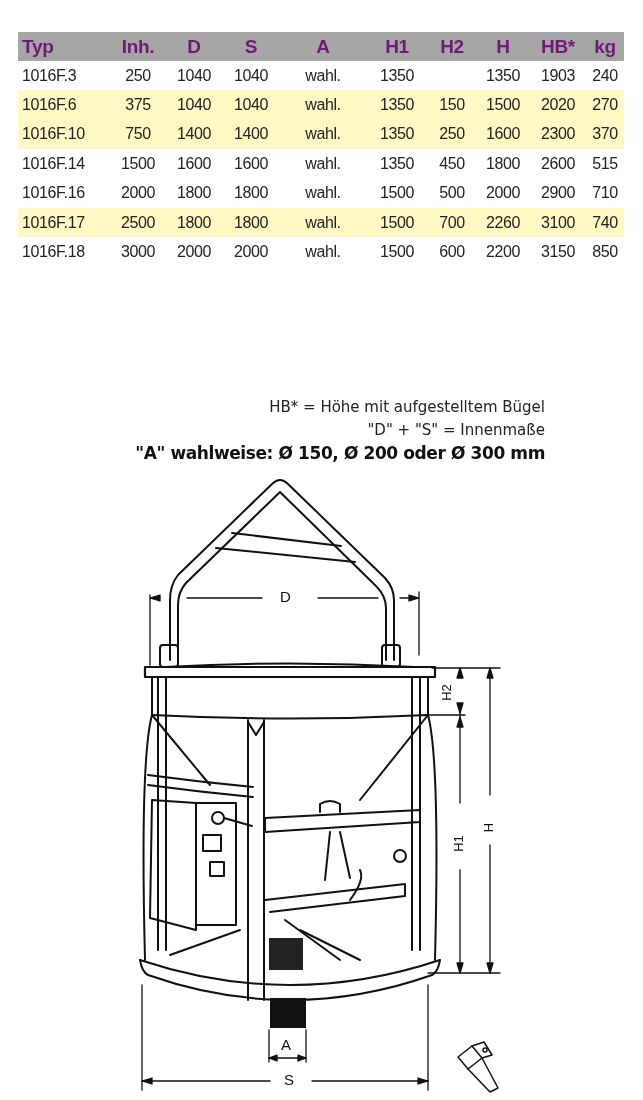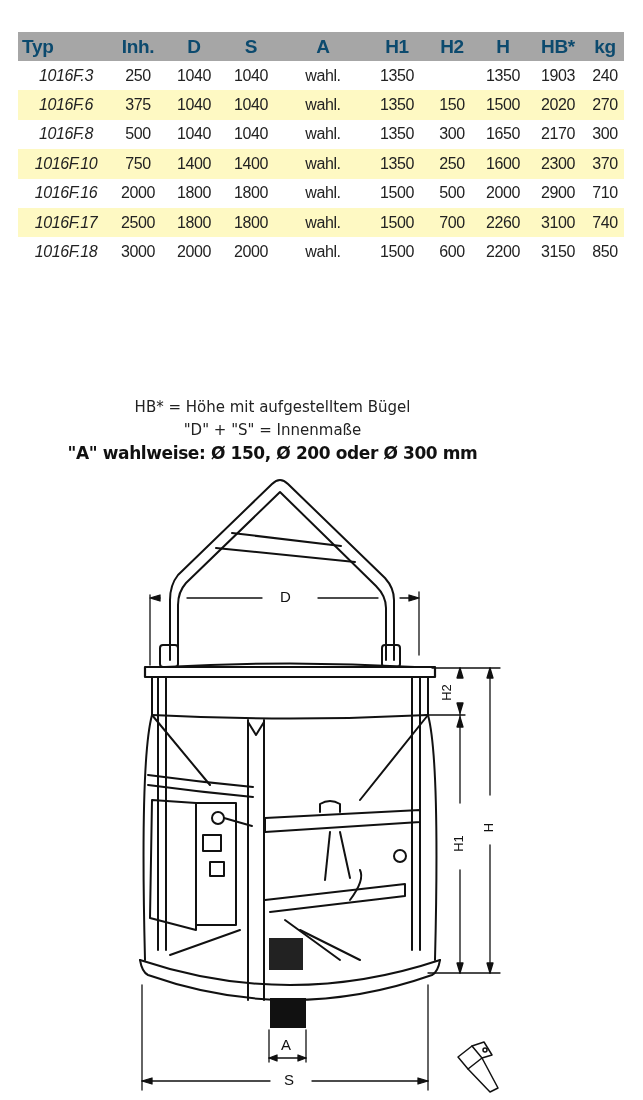--- a/index.html
+++ b/index.html
@@ -1,28 +1,28 @@
 <!DOCTYPE html>
 <html><head>
 <meta charset="utf-8">
 <style>
   html, body { margin: 0; padding: 0; background: #ffffff; }
   body { width: 643px; height: 1100px; position: relative; overflow: hidden;
          font-family: "Liberation Sans", sans-serif; color: #1a1a1a; }
   .spec-table { position: absolute; left: 18px; top: 32px; width: 606px;
                 border-collapse: collapse; table-layout: fixed; }
-  .spec-table th { background: #a6a6a6; color: #0c4a6e; font-weight: bold;
+  .spec-table th { background: #a6a6a6; color: #701a75; font-weight: bold;
                    font-size: 19px; height: 29px; padding: 0; text-align: center;
                    letter-spacing: -0.3px; }
   .spec-table th.c-typ { text-align: left; padding-left: 4px; }
   .spec-table td { font-size: 16px; height: 29.4px; padding: 0; text-align: center;
                    color: #222; letter-spacing: -0.4px; }
-  .spec-table td.c-typ { text-align: center; padding-left: 4px; font-style: italic; }
+  .spec-table td.c-typ { text-align: left; padding-left: 4px; }
   .spec-table tr.alt td { background: #fef9c3; }
-  .notes { position: absolute; left: 0; top: 396px; width: 545px; text-align: center; }
+  .notes { position: absolute; left: 0; top: 396px; width: 545px; text-align: right; }
   .notes .line { font-family: "DejaVu Sans", sans-serif; font-size: 15px; line-height: 23px; color: #222; }
   .notes .line.bold { font-weight: bold; font-size: 17px; letter-spacing: -0.4px; color: #111; }
   .drawing { position: absolute; left: 0; top: 470px; width: 643px; height: 630px; }
   .dim-label { position: absolute; font-family: "Liberation Sans", sans-serif; font-size: 15px; color: #111; }
 </style>
 </head>
 <body>
 
 <table class="spec-table">
   <colgroup>
@@ -69,43 +69,43 @@
         <td>375</td>
         <td>1040</td>
         <td>1040</td>
         <td>wahl.</td>
         <td>1350</td>
         <td>150</td>
         <td>1500</td>
         <td>2020</td>
         <td>270</td>
       </tr>
-      <tr>
-        <td class="c-typ">1016F.8</td>
-        <td>500</td>
-        <td>1040</td>
-        <td>1040</td>
-        <td>wahl.</td>
-        <td>1350</td>
-        <td>300</td>
-        <td>1650</td>
-        <td>2170</td>
-        <td>300</td>
-      </tr>
       <tr class="alt">
         <td class="c-typ">1016F.10</td>
         <td>750</td>
         <td>1400</td>
         <td>1400</td>
         <td>wahl.</td>
         <td>1350</td>
         <td>250</td>
         <td>1600</td>
         <td>2300</td>
         <td>370</td>
+      </tr>
+      <tr>
+        <td class="c-typ">1016F.14</td>
+        <td>1500</td>
+        <td>1600</td>
+        <td>1600</td>
+        <td>wahl.</td>
+        <td>1350</td>
+        <td>450</td>
+        <td>1800</td>
+        <td>2600</td>
+        <td>515</td>
       </tr>
       <tr>
         <td class="c-typ">1016F.16</td>
         <td>2000</td>
         <td>1800</td>
         <td>1800</td>
         <td>wahl.</td>
         <td>1500</td>
         <td>500</td>
         <td>2000</td>

